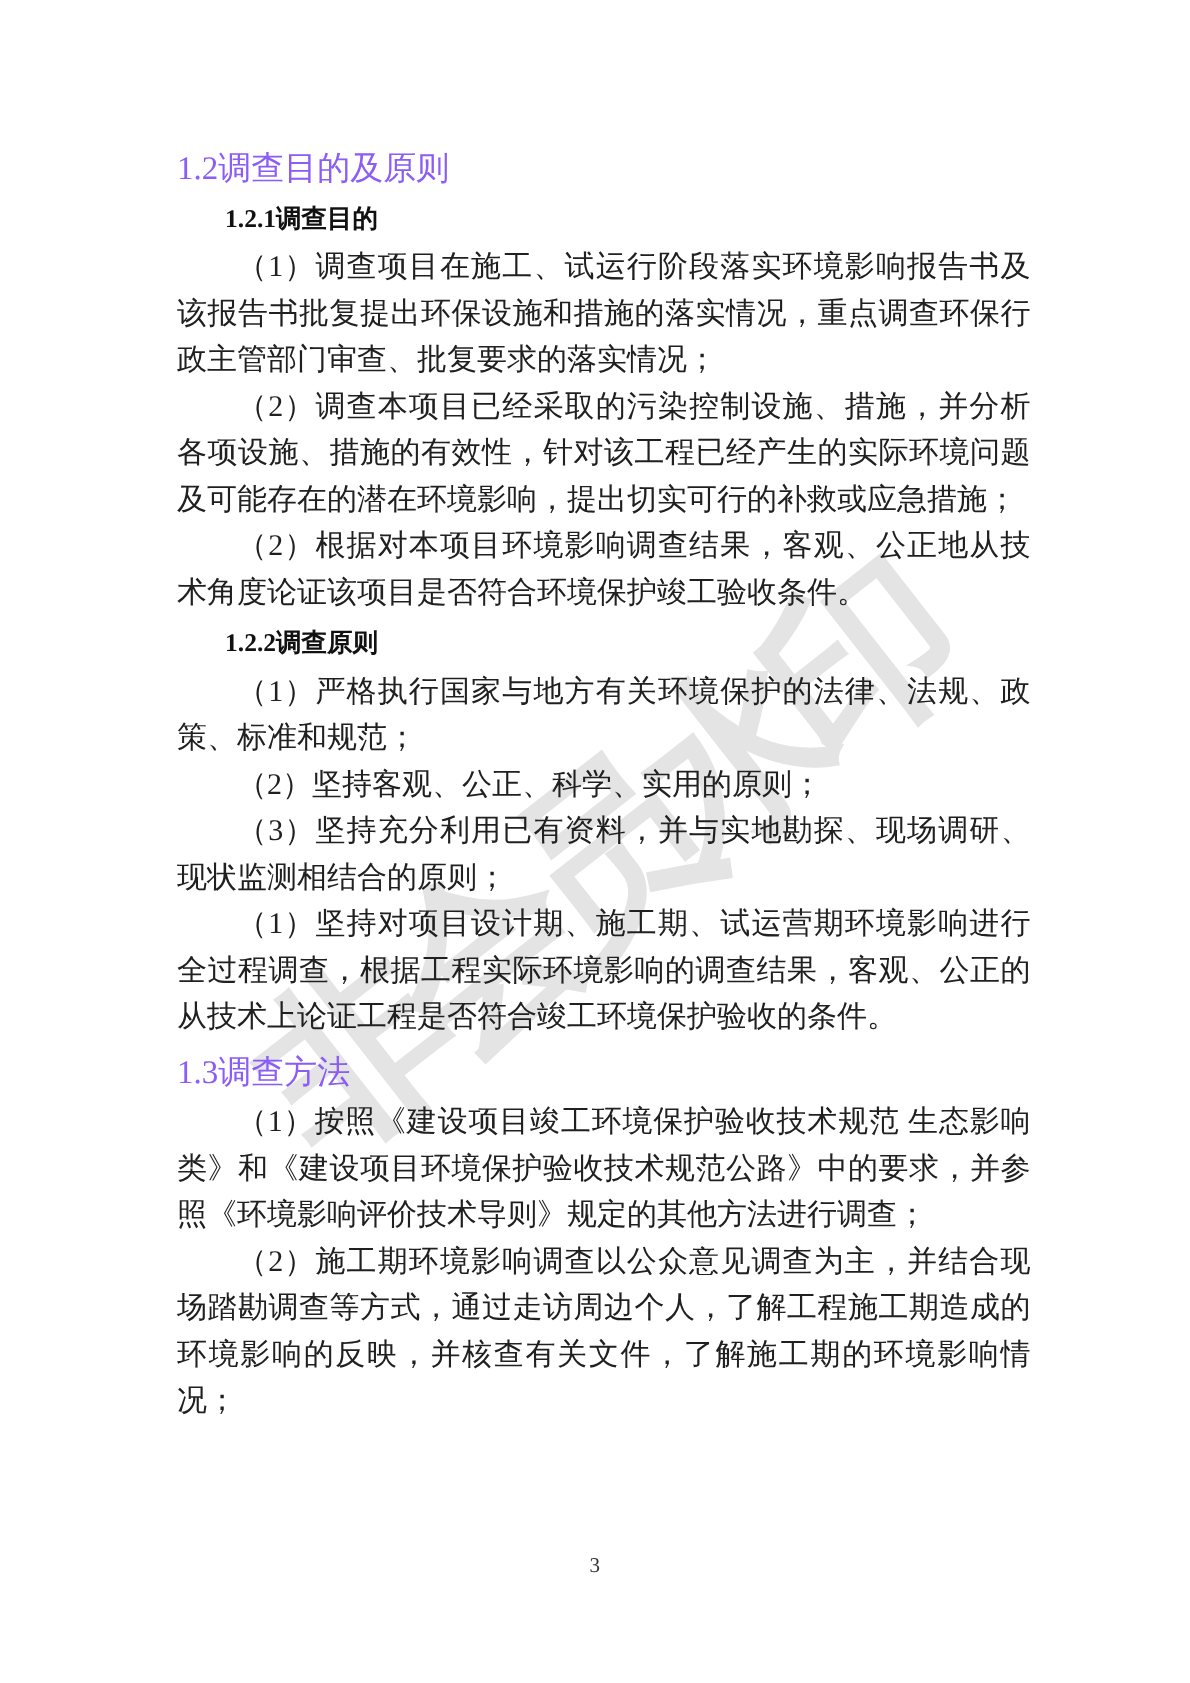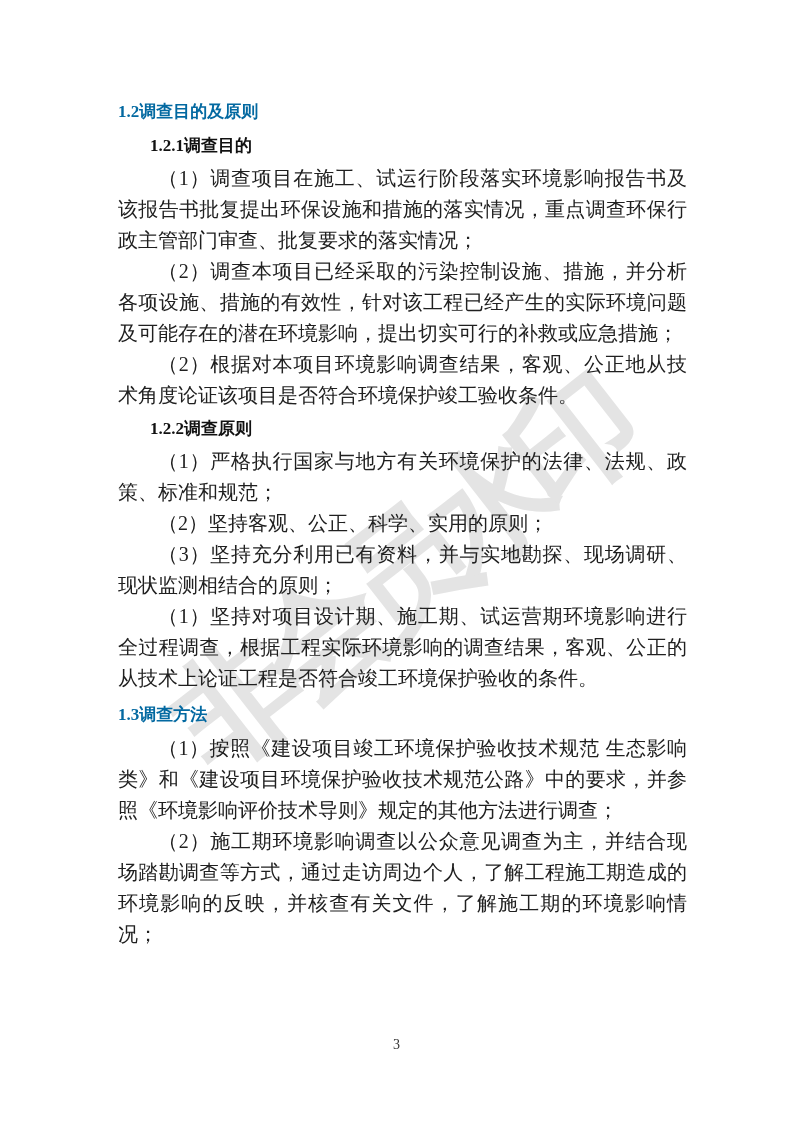--- a/index.html
+++ b/index.html
@@ -38,25 +38,25 @@
   }
   .blk { margin: 0; }
   .para {
     font-size: 20px;
     line-height: 31px;
     text-align: justify;
     text-indent: 2em;
     color: #202020;
   }
   .heading1 {
-    font-weight: bold;
-    font-size: 17px;
+    font-weight: normal;
+    font-size: 22px;
     line-height: 31px;
     margin: 5px 0 3px 0;
-    color: #0369a1;
+    color: #8b5cf6;
   }
   .heading2 {
     font-weight: bold;
     font-size: 17px;
     line-height: 31px;
     margin: 2px 0 2px 0;
     padding-left: 32px;
     color: #111111;
   }
   .page-number {

